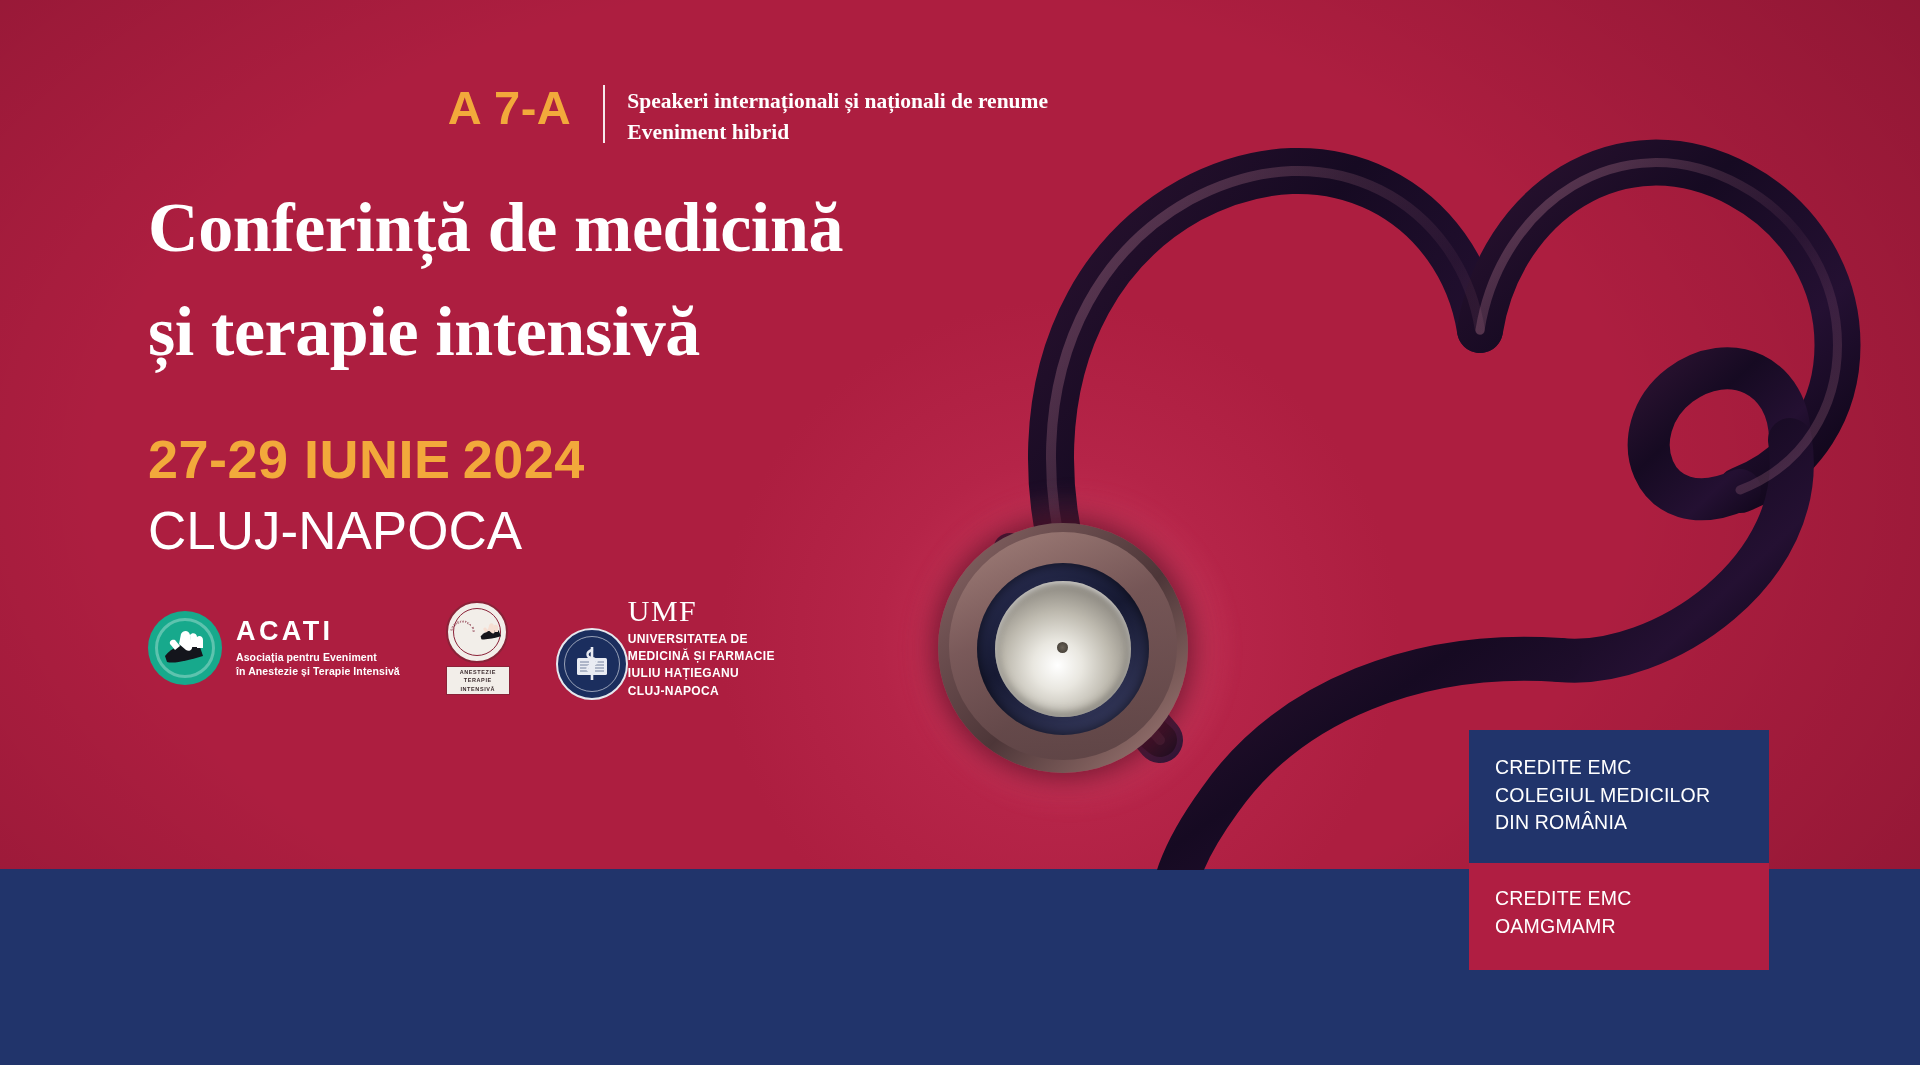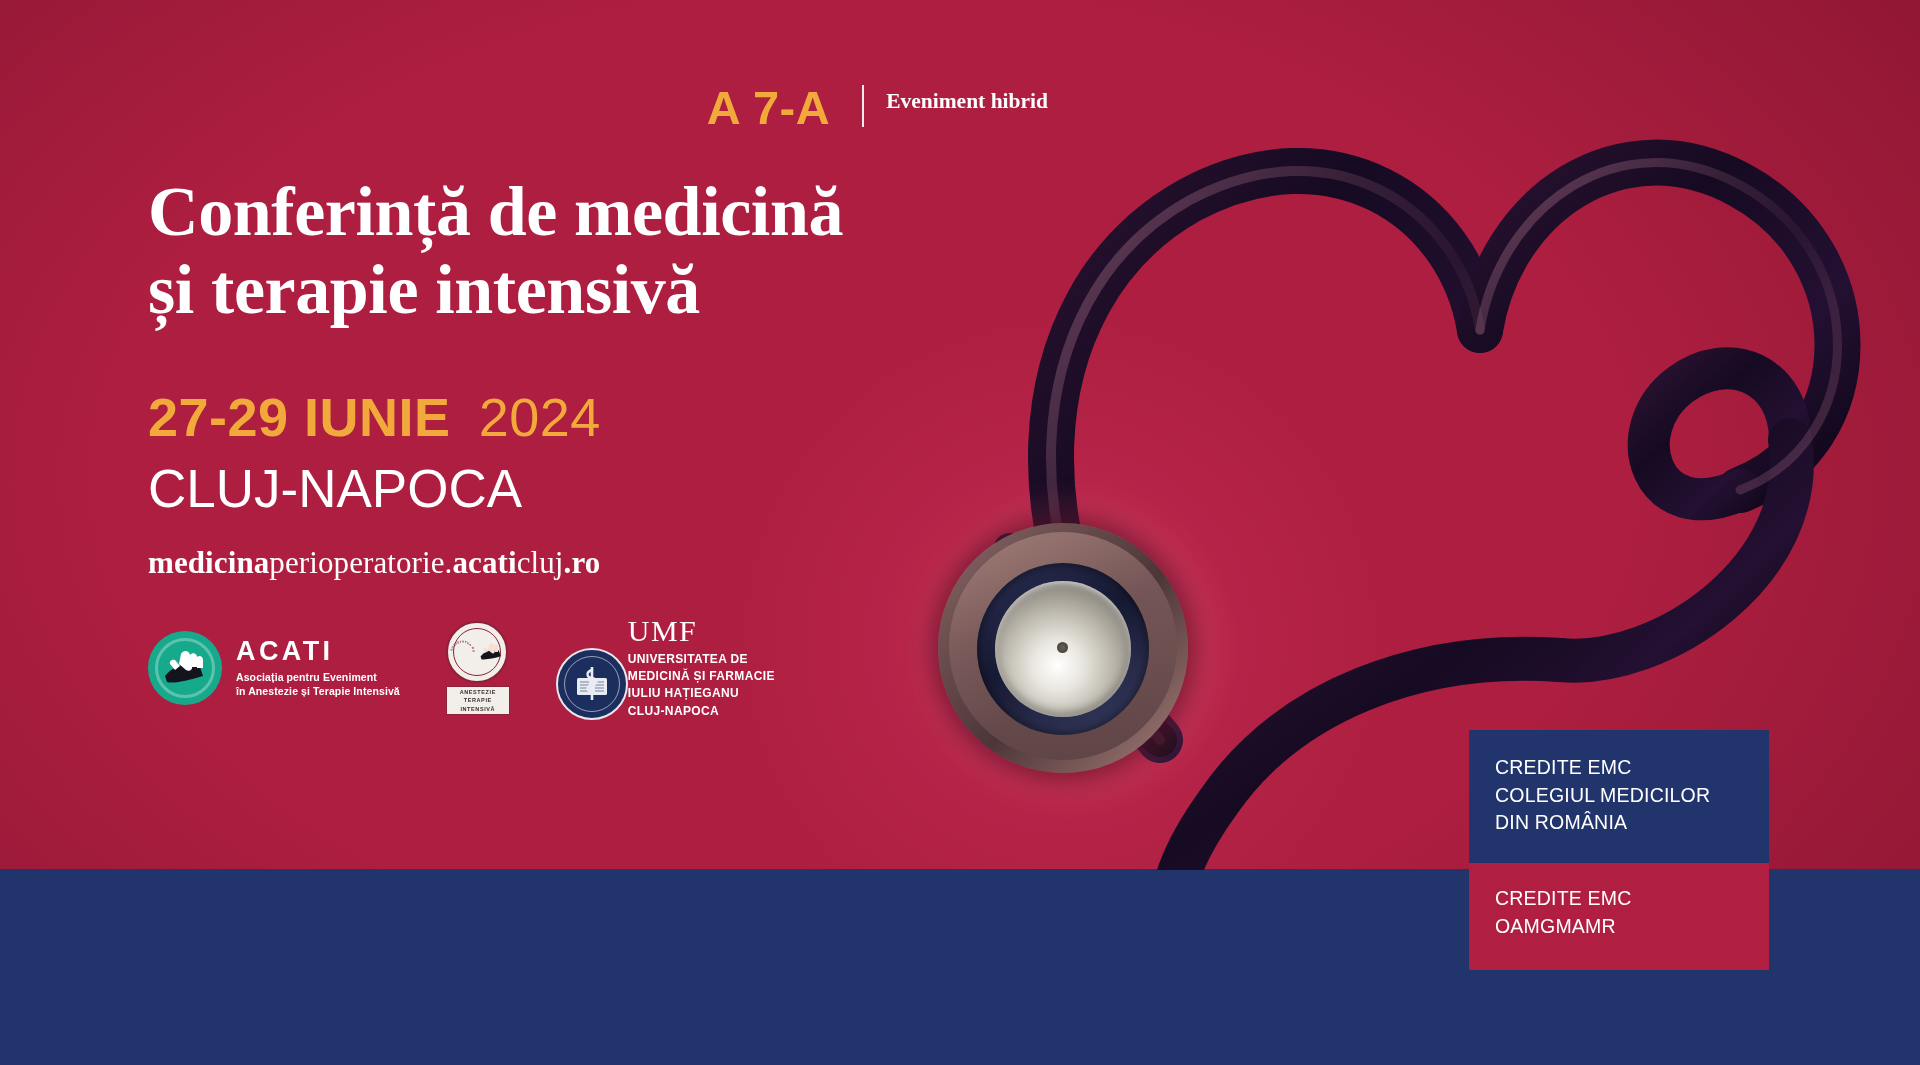--- a/index.html
+++ b/index.html
@@ -118,32 +118,32 @@
   .title{
     font-family:"Liberation Serif", serif;
     font-weight:700;
     color:#ffffff;
     font-size:70px;
     line-height:1.11;
     letter-spacing:-0.4px;
     margin-top:42px;
     max-width:830px;
   }
-  .title span{display:block;}
+  .title span{display:block;margin-top:26px;}
 
   .date{
     margin-top:62px;
     color:#F2A93B;
     font-size:54px;
     line-height:1;
     letter-spacing:.5px;
     white-space:nowrap;
   }
   .date .d-strong{ font-weight:700; }
-  .date .d-year{ font-weight:400; margin-left:28px; }
+  .date .d-year{ font-weight:700; margin-left:12px; }
 
   .city{
     margin-top:16px;
     color:#ffffff;
     font-weight:300;
     font-size:53px;
     line-height:1.08;
     letter-spacing:0px;
   }
 
@@ -317,38 +317,36 @@
     <div class="diaph"></div>
     <div class="dot"></div>
   </div>
 
   <div class="content">
 
     <div class="eyebrow">
       <div class="edition-no">A 7-A</div>
       <div class="eyebrow-rule"></div>
       <div class="eyebrow-lines">
+        <div>Speakeri internaționali și naționali de renume</div>
         <div>Eveniment hibrid</div>
       </div>
     </div>
 
     <div class="title">
       <span>Conferință de medicină</span>
       <span>și terapie intensivă</span>
     </div>
 
     <div class="date">
       <span class="d-strong">27-29 IUNIE</span><span class="d-year">2024</span>
     </div>
 
     <div class="city">CLUJ-NAPOCA</div>
 
-    <div class="url">
-      <b>medicina</b><i>perioperatorie.</i><b>acati</b><i>cluj</i><b>.ro</b>
-    </div>
 
     <div class="logos">
 
       <div class="logo-acati">
         <div class="acati-mark">
           <div class="inner"></div>
           <svg viewBox="0 0 52 52" aria-hidden="true">
             <path d="M6 34 C 14 24, 26 20, 40 22 L 44 34 C 30 38, 16 42, 8 40 Z" fill="#14151c"></path>
             <path d="M22 12 C 24 8, 30 8, 31 13 L 33 24 C 34 28, 30 30, 27 28 L 20 22 Z" fill="#ffffff"></path>
             <path d="M31 13 C 33 10, 38 11, 38 15 L 38 25 L 32 25 Z" fill="#ffffff"></path>

